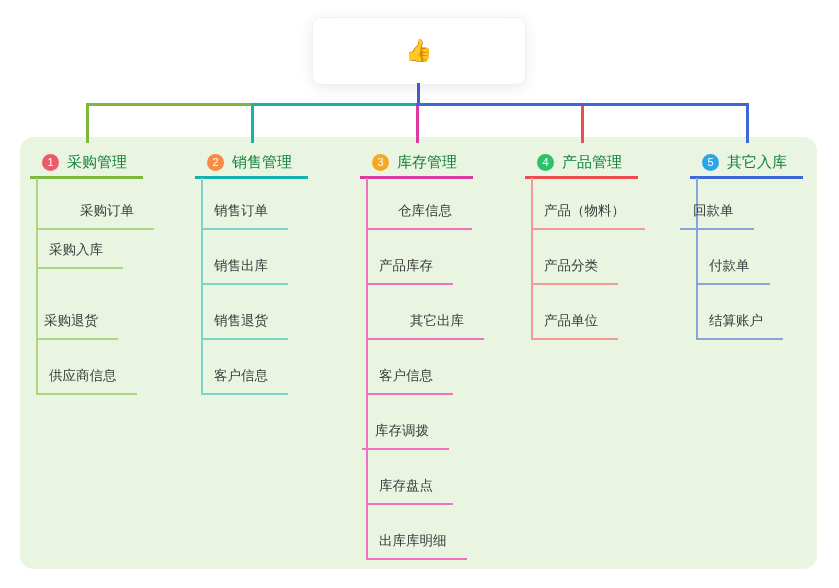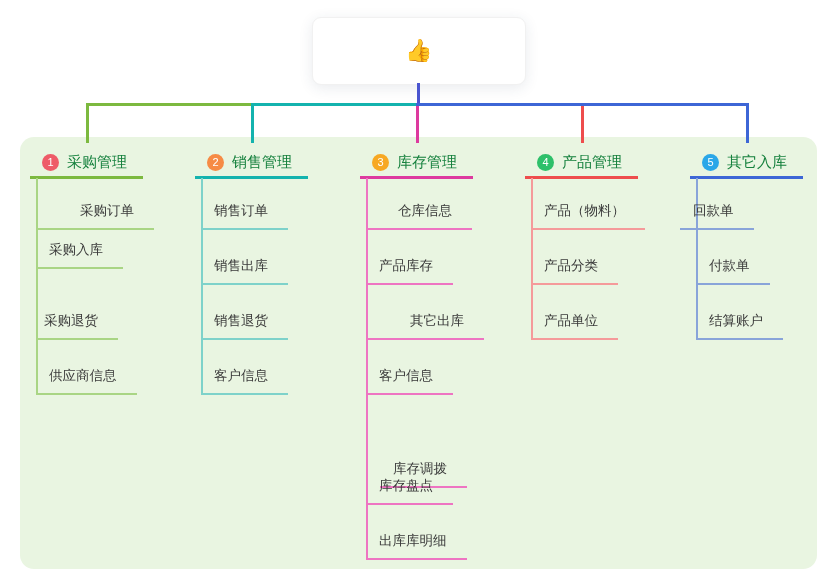--- a/index.html
+++ b/index.html
@@ -87,21 +87,21 @@
       <div class="branch-header" style="left: 372px;">
         <span class="badge" style="background: rgb(247, 168, 35);">3</span>
         <span class="branch-label">库存管理</span>
       </div>
       <div class="line" style="left: 360px; top: 176px; width: 113px; height: 3px; background: rgb(221, 58, 159);"></div>
       <div class="line" style="left: 366px; top: 178px; width: 2px; height: 382px; background: rgb(238, 116, 194);"></div>
       <div class="sub-item" style="left: 366px; top: 201px; border-bottom-color: rgb(238, 116, 194); padding-left: 32px;">仓库信息</div>
       <div class="sub-item" style="left: 366px; top: 256px; border-bottom-color: rgb(238, 116, 194);">产品库存</div>
       <div class="sub-item" style="left: 366px; top: 311px; border-bottom-color: rgb(238, 116, 194); padding-left: 44px;">其它出库</div>
       <div class="sub-item" style="left: 366px; top: 366px; border-bottom-color: rgb(238, 116, 194);">客户信息</div>
-      <div class="sub-item" style="left: 380px; top: 421px; border-bottom-color: rgb(238, 116, 194); margin-top: 38px;">库存调拨</div>
+      <div class="sub-item" style="left: 362px; top: 421px; border-bottom-color: rgb(238, 116, 194);">库存调拨</div>
       <div class="sub-item" style="left: 366px; top: 476px; border-bottom-color: rgb(238, 116, 194);">库存盘点</div>
       <div class="sub-item" style="left: 366px; top: 531px; border-bottom-color: rgb(238, 116, 194);">出库库明细</div>
       <div class="branch-header" style="left: 537px;">
         <span class="badge" style="background: rgb(46, 192, 106);">4</span>
         <span class="branch-label">产品管理</span>
       </div>
       <div class="line" style="left: 525px; top: 176px; width: 113px; height: 3px; background: rgb(238, 77, 77);"></div>
       <div class="line" style="left: 531px; top: 178px; width: 2px; height: 162px; background: rgb(245, 154, 154);"></div>
       <div class="sub-item" style="left: 531px; top: 201px; border-bottom-color: rgb(245, 154, 154);">产品（物料）</div>
       <div class="sub-item" style="left: 531px; top: 256px; border-bottom-color: rgb(245, 154, 154);">产品分类</div>

